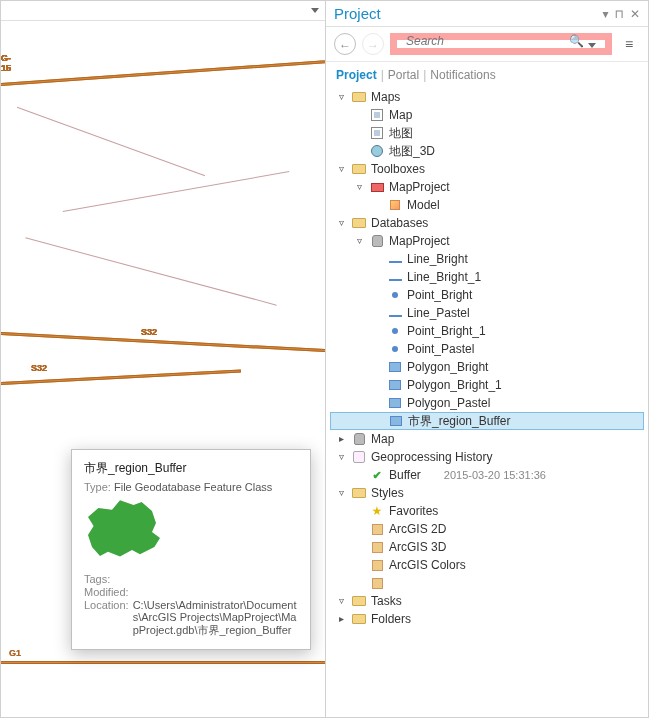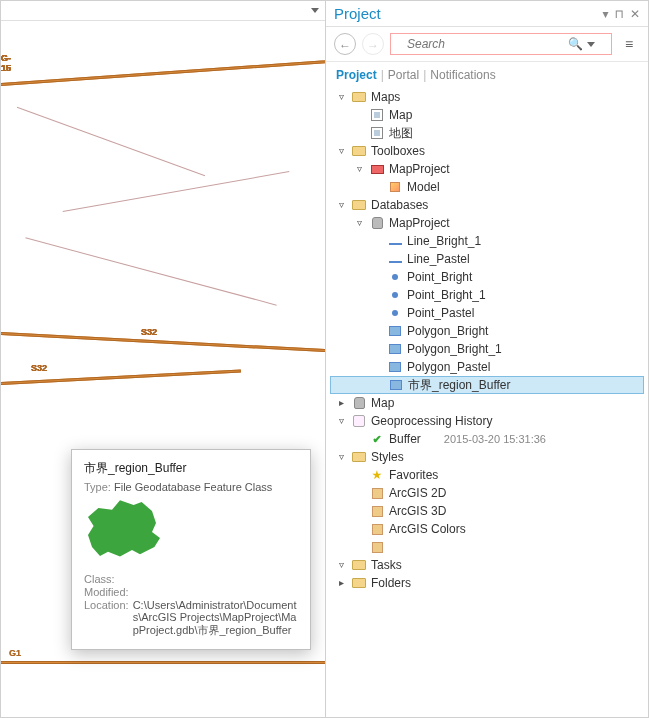--- a/index.html
+++ b/index.html
@@ -113,23 +113,23 @@
       padding:6px 8px;
       border-bottom:1px solid #e8e8e8;
     }
     .nav-circle {
       width:22px;height:22px;border:1px solid #c0c0c0;border-radius:50%;
       display:flex;align-items:center;justify-content:center;color:#888;font-size:12px;
     }
     .search-box {
       flex:1;
       height:22px;
-      border:1px solid #fca5a5;
-      display:flex;align-items:center;
-      padding:0 16px;
+      border:7px solid #fca5a5;
+      display:flex;align-items:flex-end;
+      padding:0 9px;
     }
     .search-input {
       flex:1;border:none;outline:none;font-size:12px;font-style:italic;color:#999;background:transparent;
     }
     .menu-icon { width:22px;text-align:center;color:#666;font-size:14px; }
     
     .tabs-row {
       display:flex; gap:4px; padding:6px 10px 4px;
       font-size:12px;
     }
@@ -238,21 +238,21 @@
 
     <div class="popup">
       <div class="popup-title">市界_region_Buffer</div>
       <div class="popup-row">
         <span class="popup-label">Type:</span>
         <span>File Geodatabase Feature Class</span>
       </div>
       <div class="popup-thumb">
         <div class="region-shape"></div>
       </div>
-      <div class="popup-row"><span class="popup-label">Class:</span></div>
+      <div class="popup-row"><span class="popup-label">Tags:</span></div>
       <div class="popup-row"><span class="popup-label">Modified:</span></div>
       <div class="popup-row" style="display:flex;gap:4px;justify-content:flex-end;">
         <span class="popup-label">Location:</span>
         <span style="word-break:break-all;flex:1;">C:\Users\Administrator\Documents\ArcGIS Projects\MapProject\MapProject.gdb\市界_region_Buffer</span>
       </div>
     </div>
   </div>
 
   <div class="project-pane">
     <div class="pane-header">
@@ -299,20 +299,27 @@
           </span>
           <span class="lbl">Map</span>
         </div>
       <div class="tree-row ind1">
           <span class="toggle empty">▿</span>
           <span class="ticon">
             <span class="i-map"></span>
           </span>
           <span class="lbl">地图</span>
         </div>
+      <div class="tree-row ind1">
+          <span class="toggle empty">▿</span>
+          <span class="ticon">
+            <span class="i-globe"></span>
+          </span>
+          <span class="lbl">地图_3D</span>
+        </div>
 
       <div class="tree-row ind0">
           <span class="toggle">▿</span>
           <span class="ticon">
             <span class="i-folder"></span>
           </span>
           <span class="lbl">Toolboxes</span>
         </div>
       <div class="tree-row ind1">
           <span class="toggle">▿</span>
@@ -341,35 +348,42 @@
           <span class="ticon">
             <span class="i-db"></span>
           </span>
           <span class="lbl">MapProject</span>
         </div>
       <div class="tree-row ind2">
           <span class="toggle empty">▿</span>
           <span class="ticon">
             <span class="i-line"></span>
           </span>
+          <span class="lbl">Line_Bright</span>
+        </div>
+      <div class="tree-row ind2">
+          <span class="toggle empty">▿</span>
+          <span class="ticon">
+            <span class="i-line"></span>
+          </span>
           <span class="lbl">Line_Bright_1</span>
         </div>
       <div class="tree-row ind2">
           <span class="toggle empty">▿</span>
           <span class="ticon">
+            <span class="i-point"></span>
+          </span>
+          <span class="lbl">Point_Bright</span>
+        </div>
+      <div class="tree-row ind2">
+          <span class="toggle empty">▿</span>
+          <span class="ticon">
             <span class="i-line"></span>
           </span>
           <span class="lbl">Line_Pastel</span>
-        </div>
-      <div class="tree-row ind2">
-          <span class="toggle empty">▿</span>
-          <span class="ticon">
-            <span class="i-point"></span>
-          </span>
-          <span class="lbl">Point_Bright</span>
         </div>
       <div class="tree-row ind2">
           <span class="toggle empty">▿</span>
           <span class="ticon">
             <span class="i-point"></span>
           </span>
           <span class="lbl">Point_Bright_1</span>
         </div>
       <div class="tree-row ind2">
           <span class="toggle empty">▿</span>

